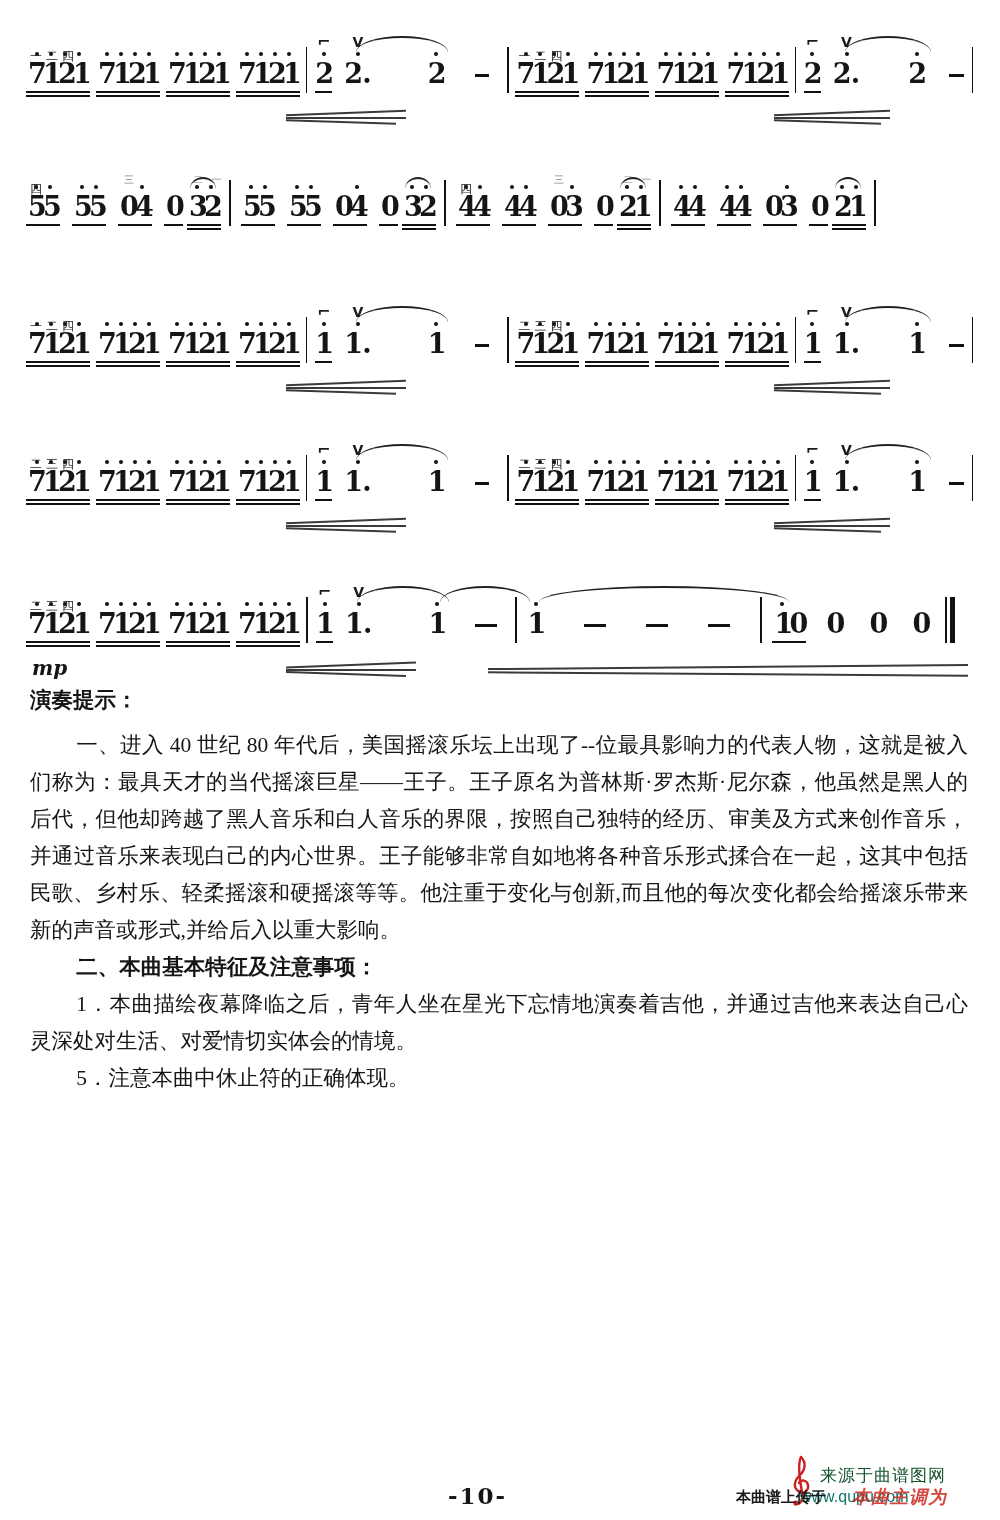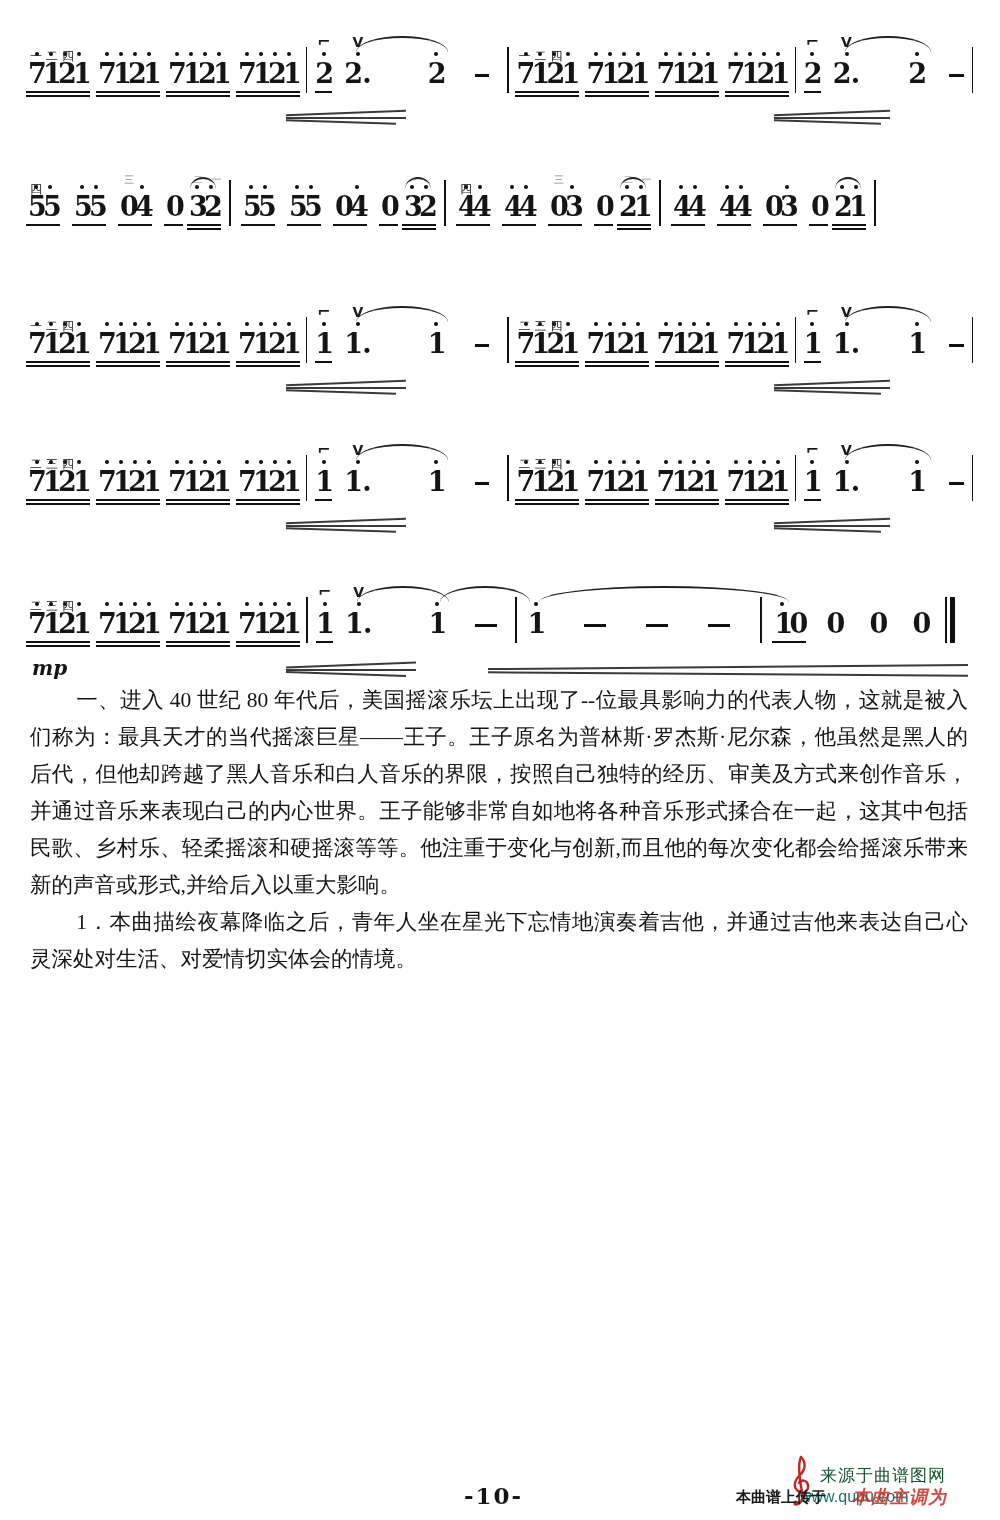--- a/index.html
+++ b/index.html
@@ -60,21 +60,21 @@
   #L4{margin-bottom:40px;}
   #L5{margin-bottom:0;}
   
   .notes-text{position:absolute;left:30px;top:682px;width:938px;
       font-size:21.5px;line-height:37px;text-align:justify;}
   .notes-text h3{font-size:21.5px;margin:0 0 8px 0;font-weight:bold;}
   .notes-text p{margin:0;text-indent:2.15em;}
   .notes-text p.bold{font-weight:bold;}
   
   .pagenum{position:absolute;left:448px;top:1482px;font-size:23px;font-weight:bold;
-      letter-spacing:2px;font-family:"DejaVu Serif",serif;margin-left:16px;}
+      letter-spacing:2px;font-family:"DejaVu Serif",serif;}
   .wm{position:absolute;right:14px;top:1452px;width:250px;height:62px;}
   .wm .clef{position:absolute;left:52px;top:2px;}
   .wm .src{position:absolute;left:84px;top:12px;color:#14532d;font-size:17px;letter-spacing:1px;}
   .wm .url{position:absolute;left:64px;top:36px;color:#0f766e;font-size:16px;
       font-family:"Liberation Sans",sans-serif;}
   .wm .upload{position:absolute;left:0px;top:36px;color:#1a1a1a;font-size:15px;font-weight:bold;}
   .wm .site{position:absolute;left:116px;top:33px;color:#cc2a21;font-size:18px;
       font-weight:bold;font-style:italic;letter-spacing:1px;opacity:.85;}
 </style>
 </head>
@@ -1249,22 +1249,25 @@
       </div>
       <div class="longlines" style="left:460px;top:80px;width:480px;">
         <div class="h1"></div>
           <div class="h2"></div>
       </div>
     </div>
 
   </div>
 
   <div class="notes-text">
+    <h3>演奏提示：</h3>
     <p>一、进入 40 世纪 80 年代后，美国摇滚乐坛上出现了--位最具影响力的代表人物，这就是被入们称为：最具天才的当代摇滚巨星——王子。王子原名为普林斯·罗杰斯·尼尔森，他虽然是黑人的后代，但他却跨越了黑人音乐和白人音乐的界限，按照自己独特的经历、审美及方式来创作音乐，并通过音乐来表现白己的内心世界。王子能够非常自如地将各种音乐形式揉合在一起，这其中包括民歌、乡村乐、轻柔摇滚和硬摇滚等等。他注重于变化与创新,而且他的每次变化都会给摇滚乐带来新的声音或形式,并给后入以重大影响。</p>
+    <p class="bold">二、本曲基本特征及注意事项：</p>
     <p>1．本曲描绘夜幕降临之后，青年人坐在星光下忘情地演奏着吉他，并通过吉他来表达自己心灵深处对生活、对爱情切实体会的情境。</p>
+    <p>5．注意本曲中休止符的正确体现。</p>
   </div>
 
   <div class="pagenum">-10-</div>
 
   <div class="wm">
     <span class="clef">
       <svg width="26" height="58" viewBox="0 0 26 58">
         <path d="M13 3 C18 8 18 15 12 21 C6 27 5 33 10 37 C15 41 21 37 20 31 C19 26 13 25 11 29" stroke="#cc1f1f" stroke-width="2.4" fill="none" stroke-linecap="round"></path>
         <path d="M13 3 C10 9 11 22 14 38 C15.5 45 13 51 7 50" stroke="#cc1f1f" stroke-width="2.4" fill="none" stroke-linecap="round"></path>
         <circle cx="8" cy="49" r="2.6" fill="#cc1f1f"></circle>

